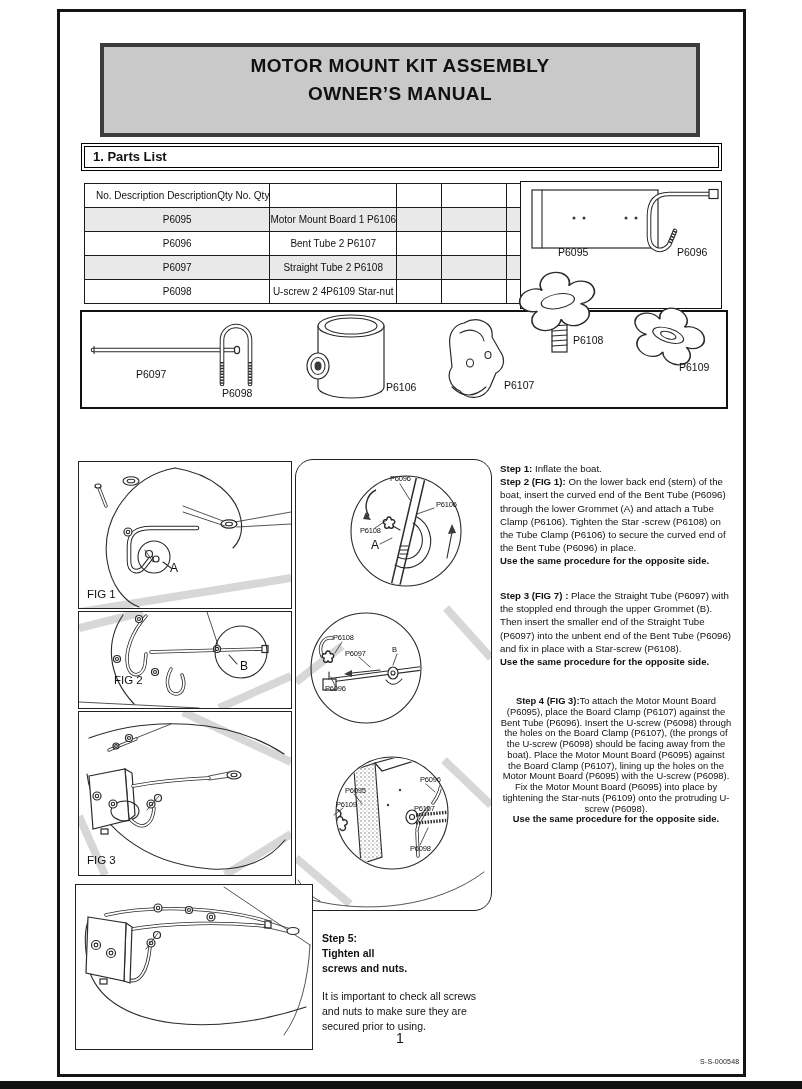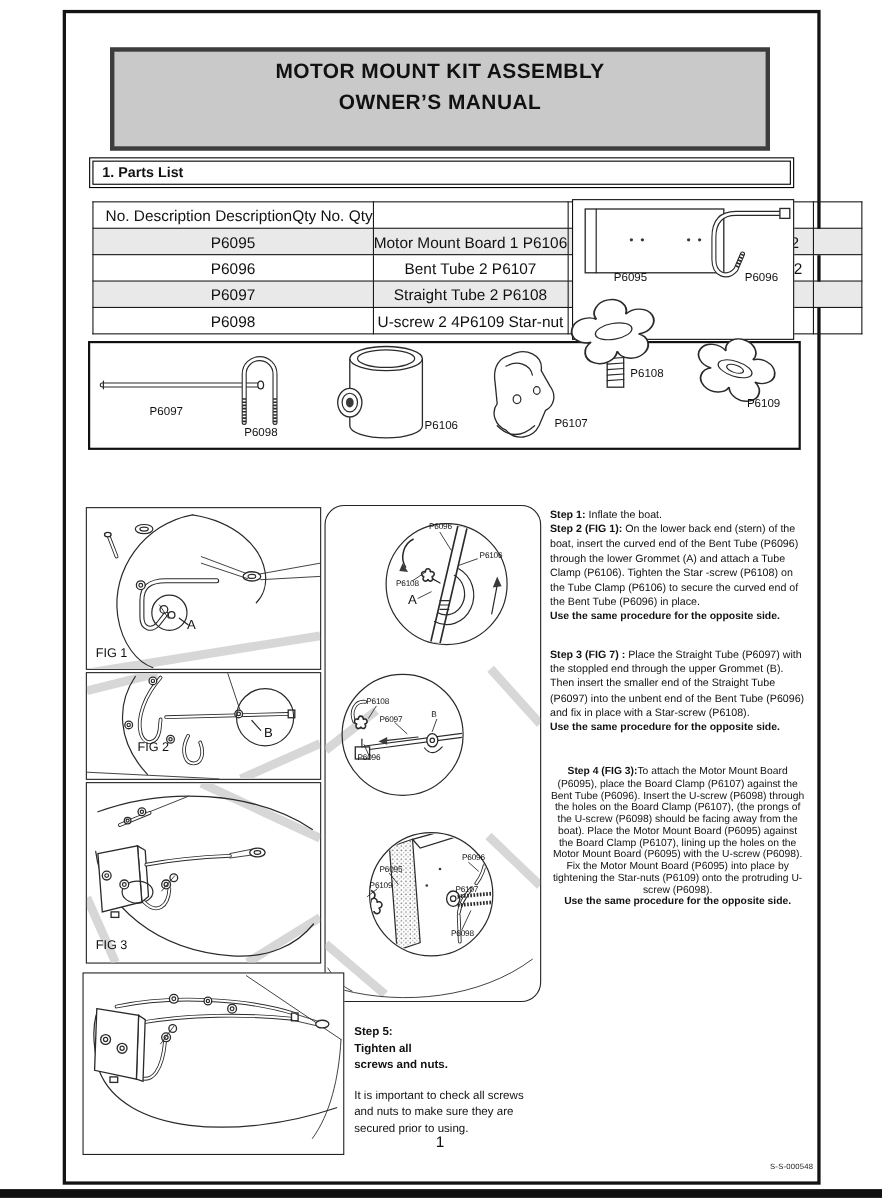--- a/index.html
+++ b/index.html
@@ -10,21 +10,21 @@
   #frame{left:57px;top:9px;width:683px;height:1062px;border:3px solid #141414;}
   #botbar{left:0;top:1081px;width:802px;height:8px;background:#111;}
   
   #titlebox{left:100px;top:43px;width:592px;height:81px;background:#c9c9c9;border:4px solid #3d3d3d;
             text-align:center;font-weight:bold;font-size:19px;line-height:28px;padding-top:5px;letter-spacing:.4px;}
   
   .sechead{height:20px;border:1.5px solid #000;outline:1px solid #000;outline-offset:2px;background:#fff;
            font-weight:bold;font-size:13px;line-height:20px;padding-left:8px;}
   
   #ptable{left:84px;top:183px;}
-  table{border-collapse:collapse;table-layout:fixed;font-size:14px;}
+  table{border-collapse:collapse;table-layout:fixed;font-size:10px;}
   td{border:1px solid #1a1a1a;height:23px;padding:0;overflow:visible;}
   td.no{text-align:center;}
   td.desc{text-align:center;white-space:nowrap;}
   td.desc2{text-align:center;white-space:nowrap;}
   td.hdr{text-align:left;white-space:nowrap;padding-left:11px;}
   tr.shade{background:#e9e9e9;}
   
   .box{border:1.5px solid #111;background:#fff;}
   .figbox{border:1.2px solid #222;background:#fff;}
   #midpanel{border:1.2px solid #222;border-radius:18px;background:#fff;}
@@ -260,21 +260,21 @@
       <circle cx="60" cy="7" r="3.5" class="wf"></circle>
         <circle cx="60" cy="7" r="1.5" class="ln"></circle>
       <circle cx="38" cy="47" r="3.5" class="wf"></circle>
         <circle cx="38" cy="47" r="1.5" class="ln"></circle>
       <circle cx="76" cy="60" r="3.5" class="wf"></circle>
         <circle cx="76" cy="60" r="1.5" class="ln"></circle>
       <circle cx="162" cy="40" r="26" class="ln"></circle>
       <line x1="158" y1="52" x2="150" y2="43" class="ln"></line>
     </svg>
   </div>
-  <span class="figlbl" style="left:81px;top:674px;padding-left:44px;">FIG 2</span>
+  <span class="figlbl" style="left:70px;top:674px;padding-left:44px;">FIG 2</span>
   <span class="clbl" style="left:240px;top:659px;">B</span>
 
   <div class="abs figbox" style="left:78px;top:711px;width:212px;height:163px;">
     <svg width="212" height="163" viewBox="0 0 212 163">
       <path d="M 104 0 L 212 50" class="gs"></path>
         <path d="M 146 163 L 212 122" class="gs"></path>
         <path d="M 0 104 L 26 163" class="gs"></path>
       <path d="M 10 26 C 70 4 150 6 205 42" class="ln"></path>
       <path d="M 8 62 C 14 112 64 152 132 157 C 164 159 190 148 206 128" class="ln"></path>
       <path d="M 92 12 L 57 26" class="th"></path>

